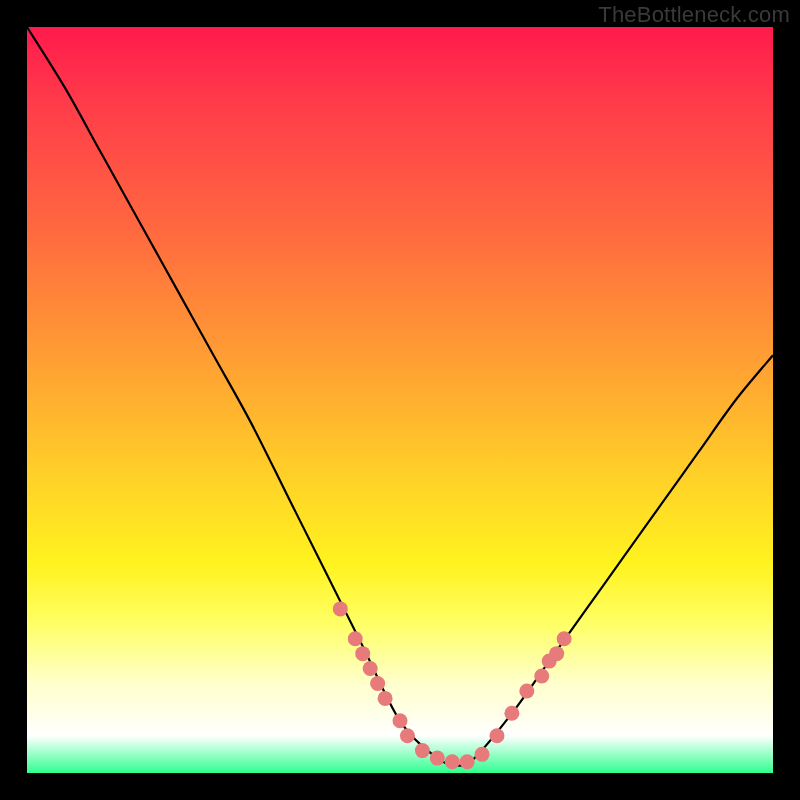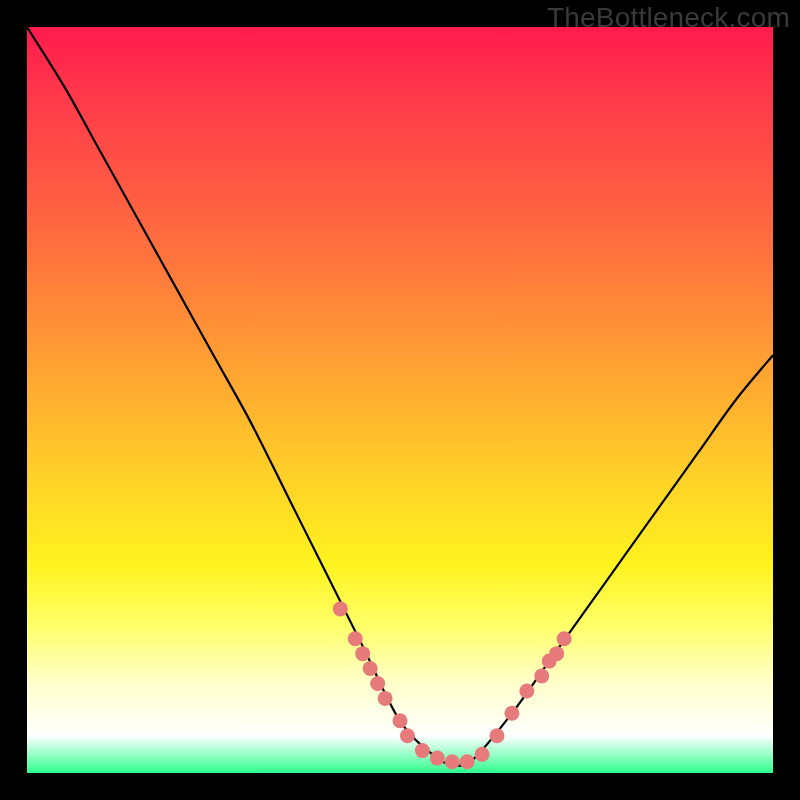--- a/index.html
+++ b/index.html
@@ -38,21 +38,21 @@
       #ffffcc 88%,
       #ffffff 95%,
       #2fff8f 100%
     );
   }
   .watermark {
     position: absolute;
     top: 2px;
     right: 10px;
     color: #3a3a3a;
-    font-size: 28px;
+    font-size: 22px;
     font-weight: 500;
     letter-spacing: 0.2px;
     font-family: Arial, Helvetica, sans-serif;
   }
   svg.curve-layer {
     position: absolute;
     left: 27px;
     top: 27px;
     width: 746px;
     height: 746px;

